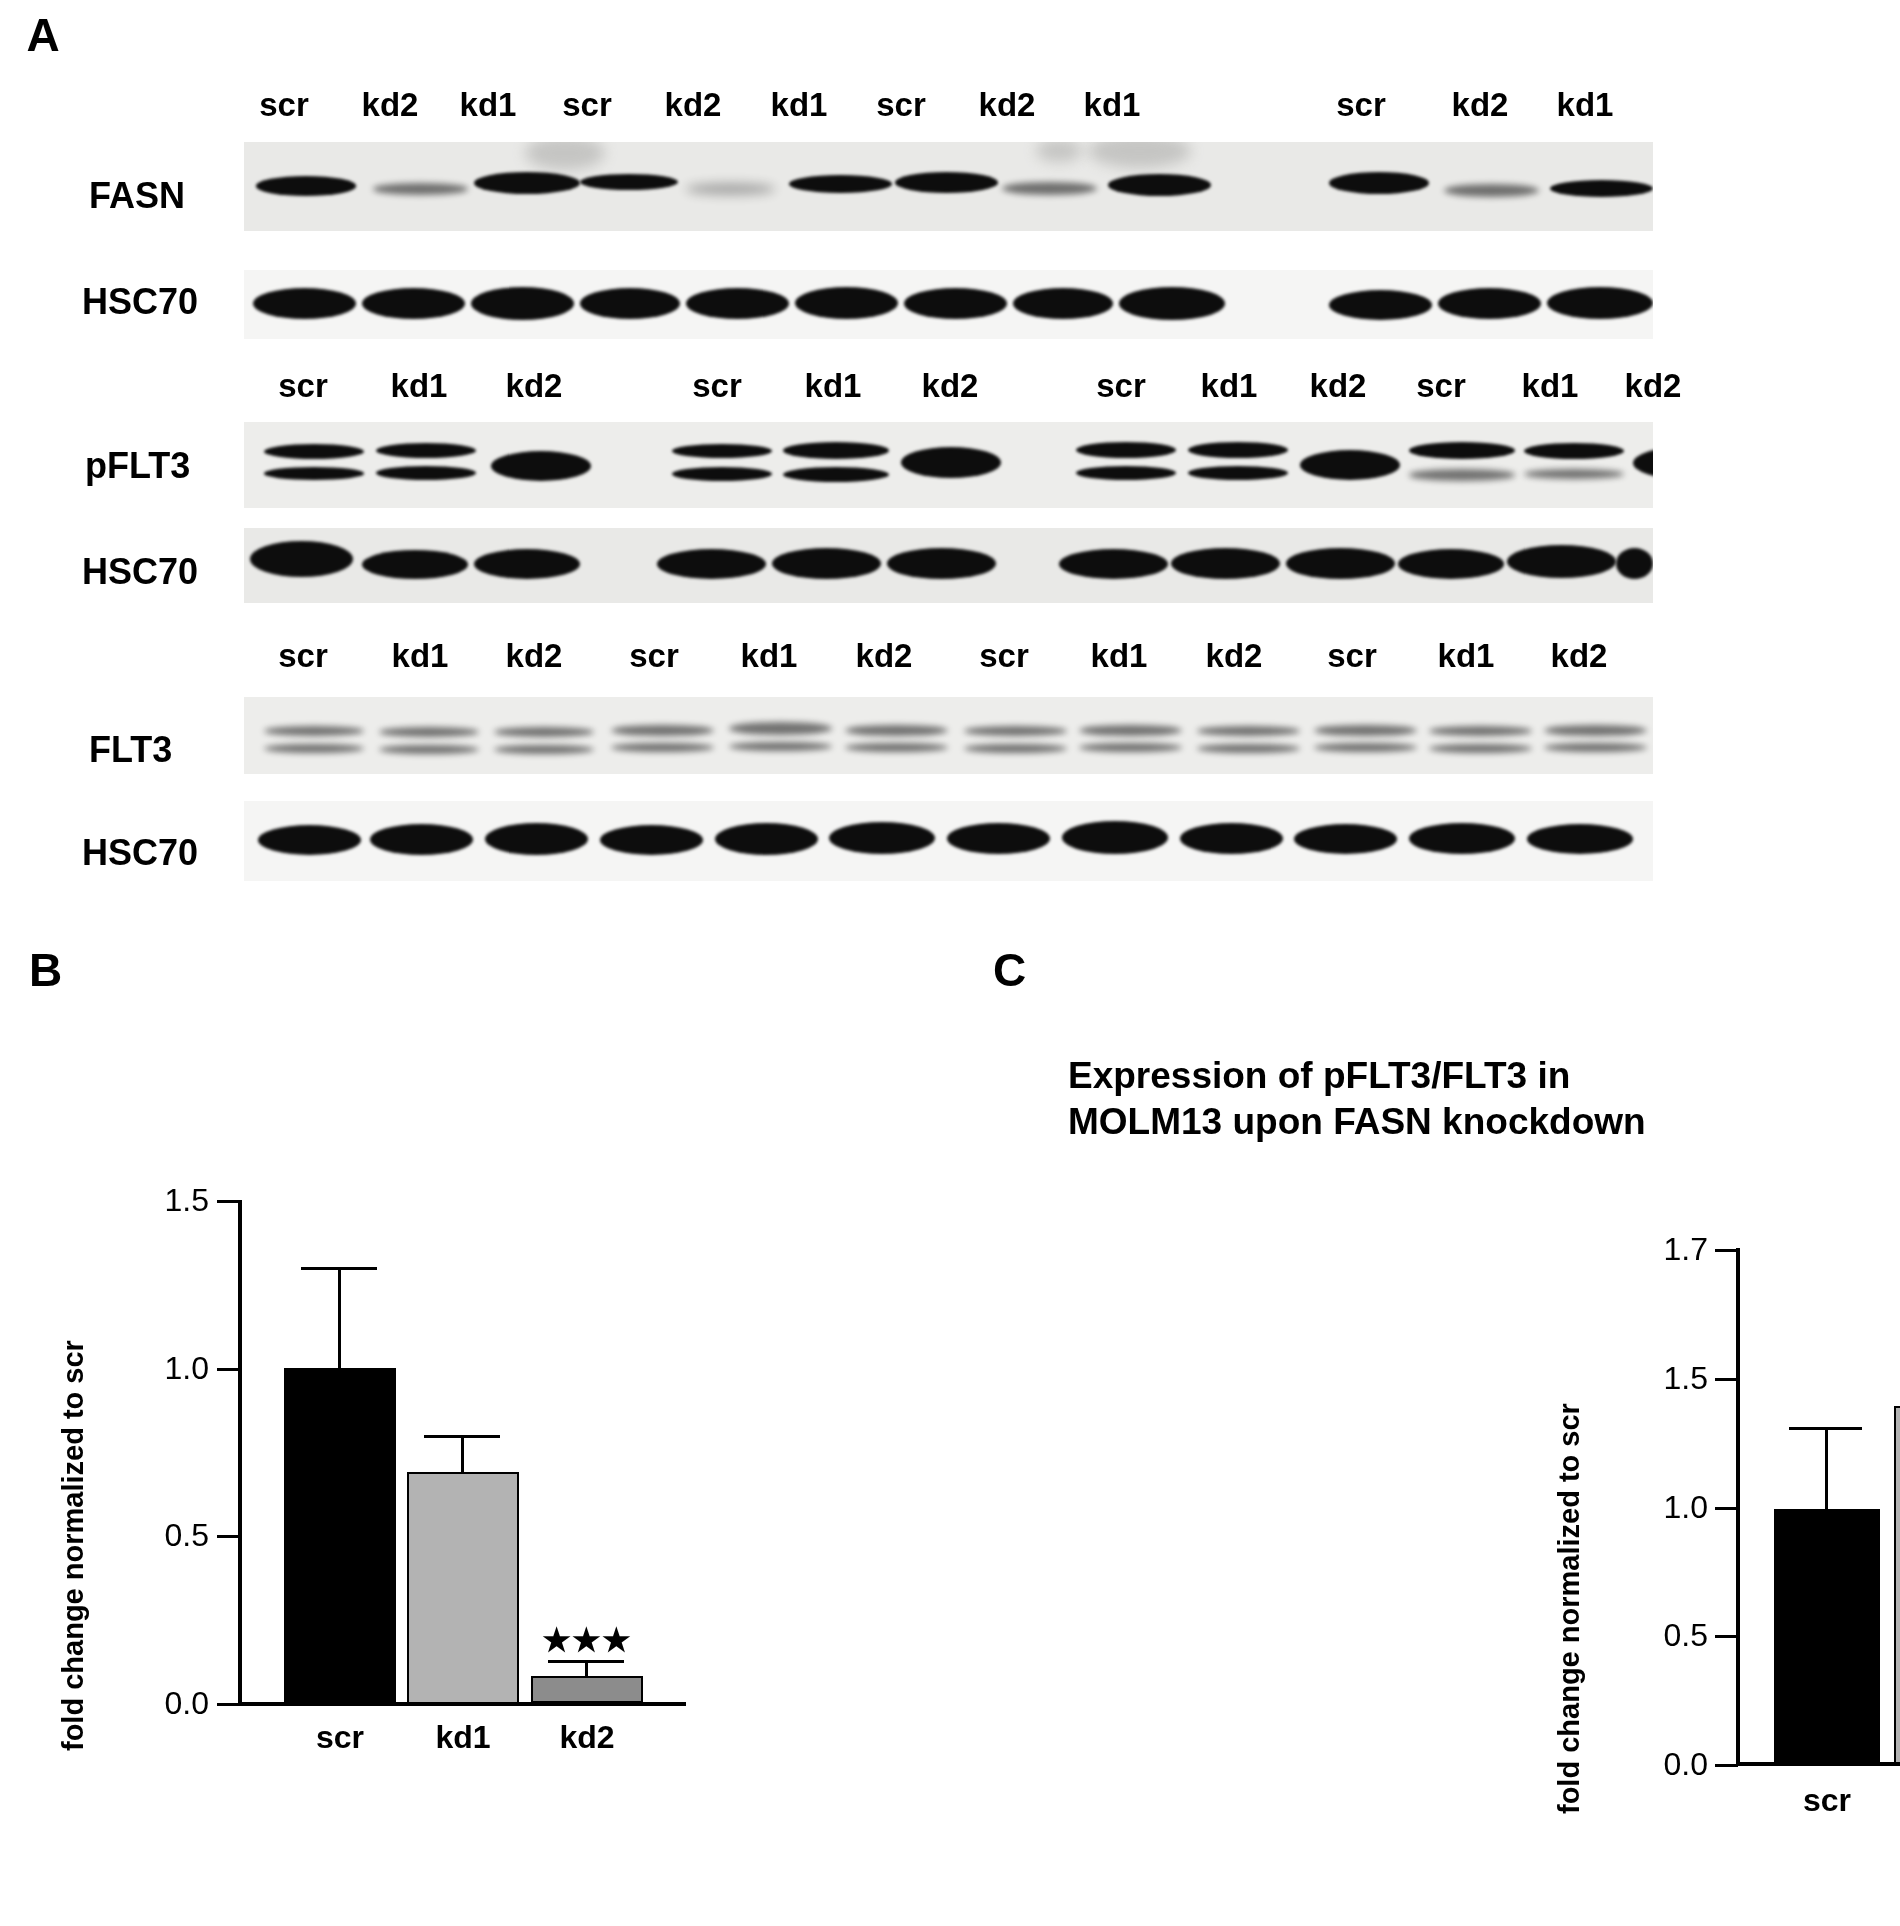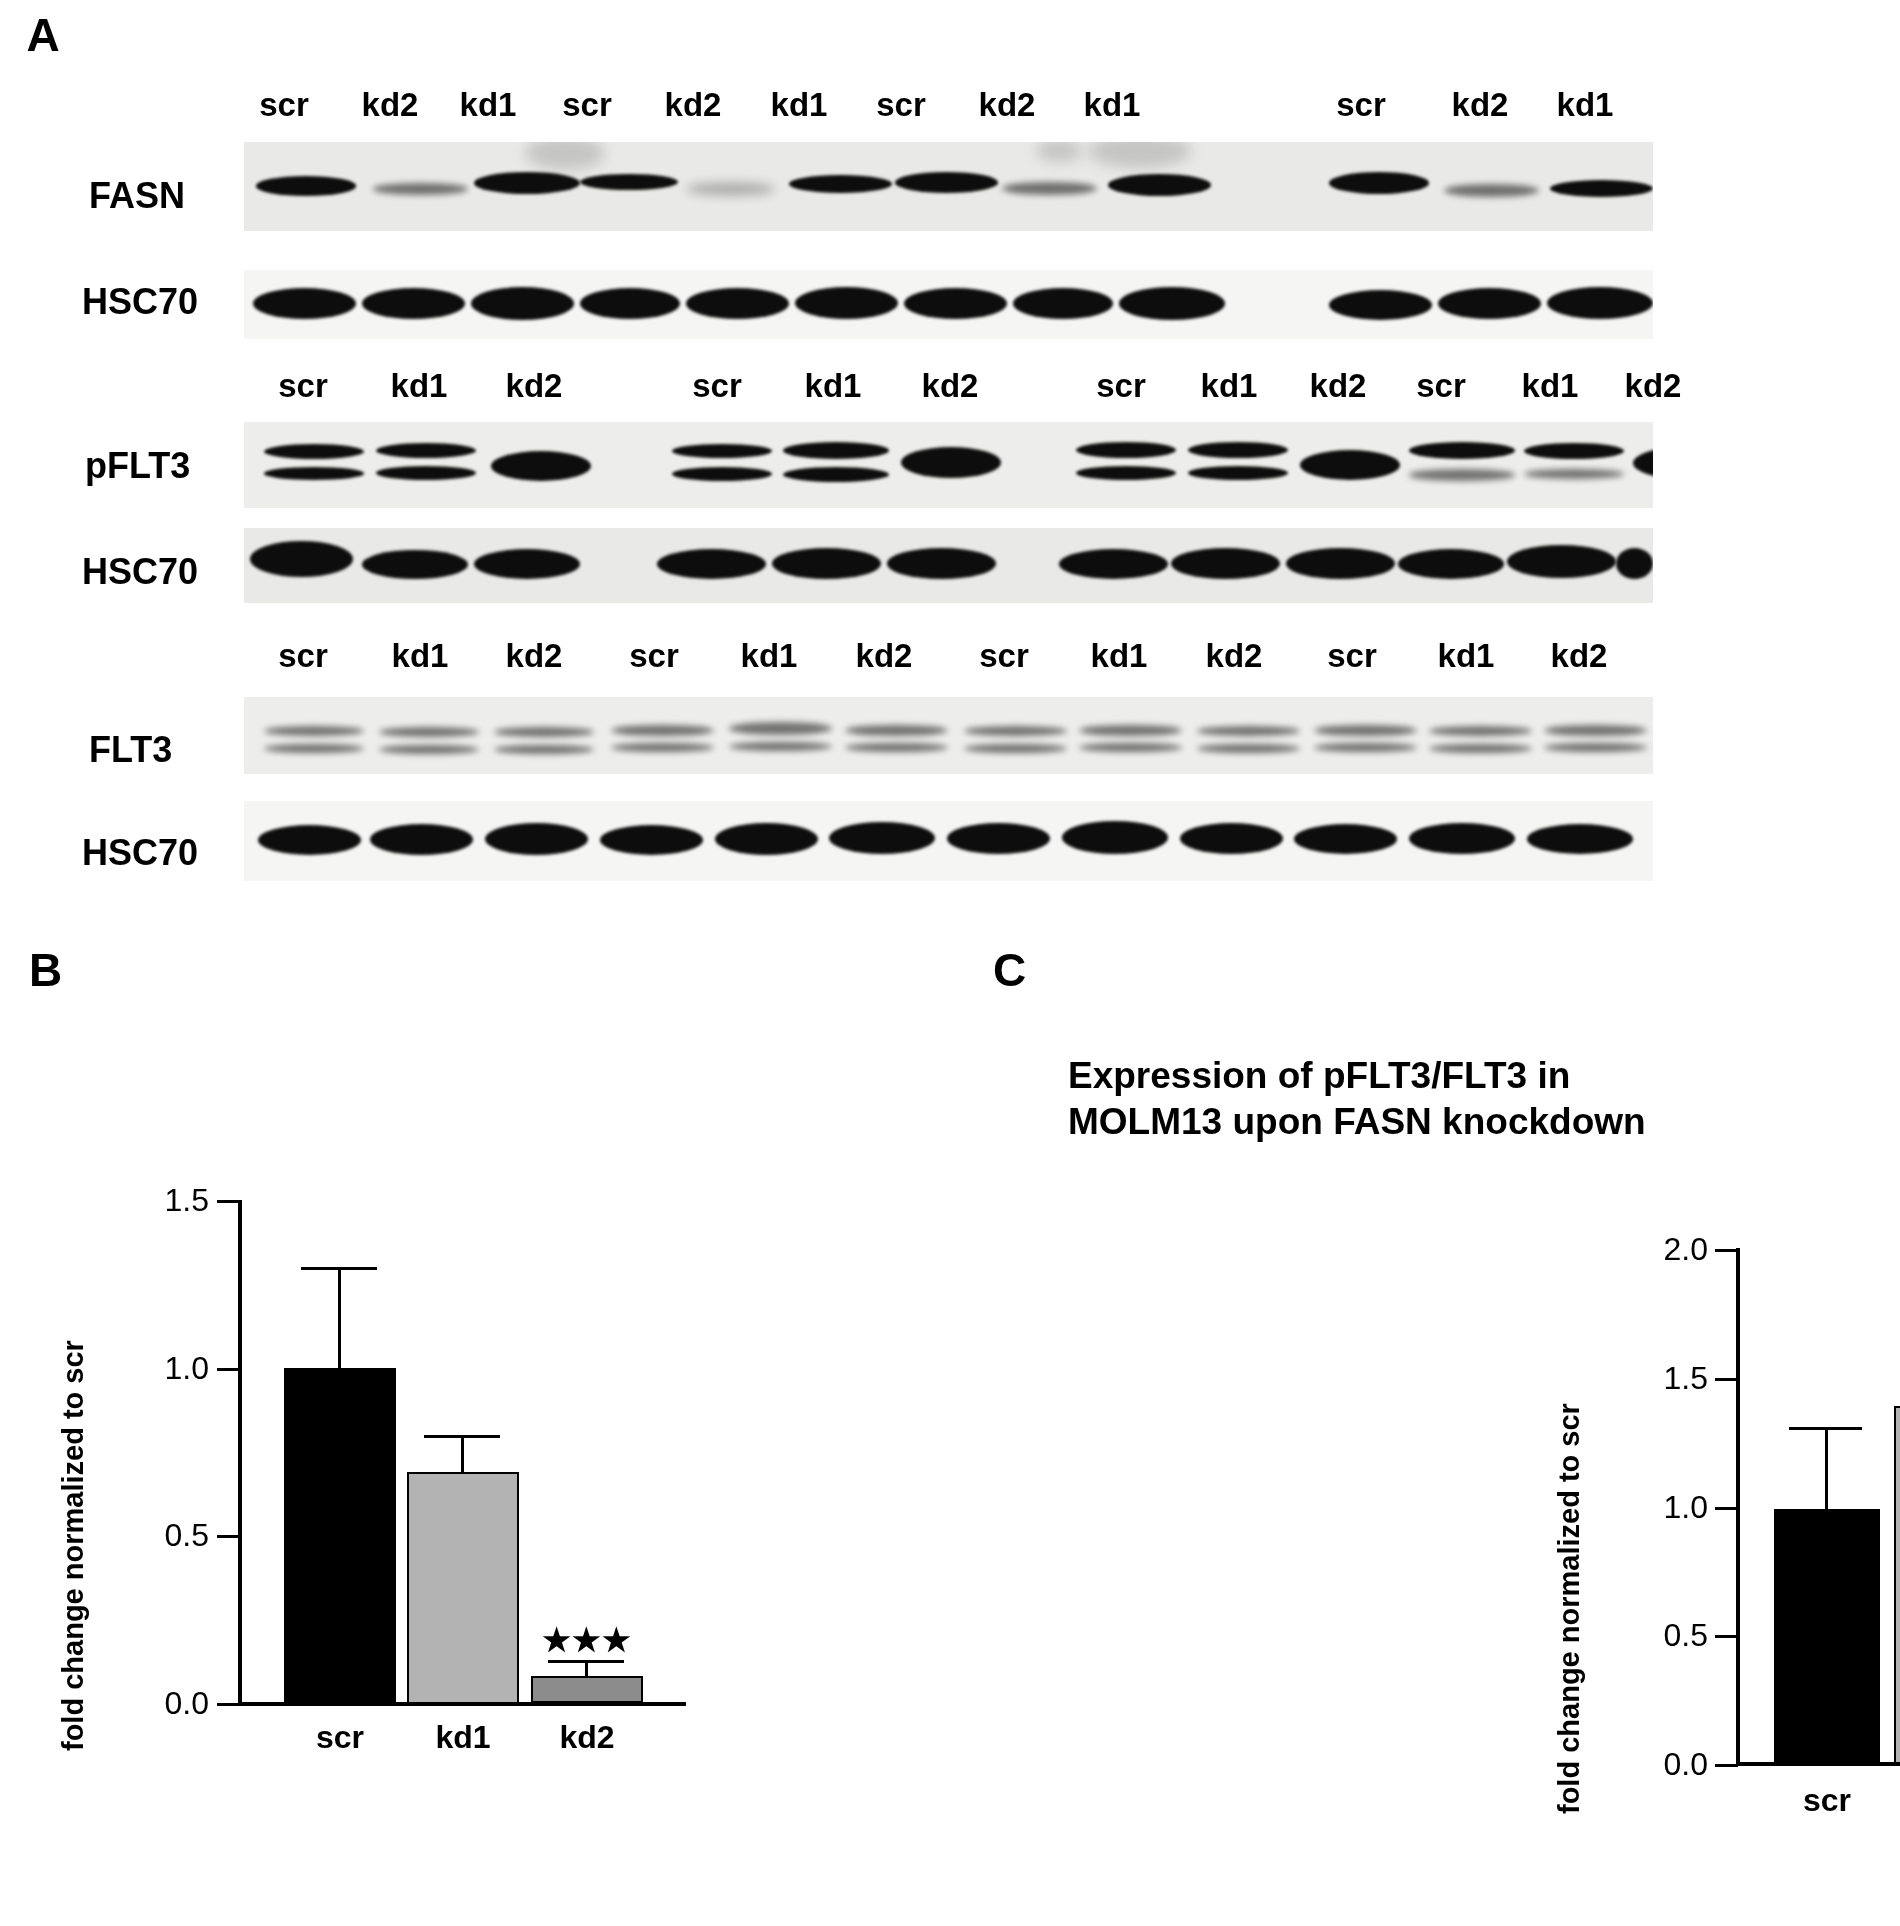--- a/index.html
+++ b/index.html
@@ -373,21 +373,21 @@
   <div class="tick" style="left:739px; top:688px; width:23px;"></div>
   <div class="tick-label" style="left:583px; top:688px; width:149px;">0.5</div>
 
   <div class="tick" style="left:739px; top:560px; width:23px;"></div>
   <div class="tick-label" style="left:583px; top:560px; width:149px;">1.0</div>
 
   <div class="tick" style="left:739px; top:431px; width:23px;"></div>
   <div class="tick-label" style="left:583px; top:431px; width:149px;">1.5</div>
 
   <div class="tick" style="left:739px; top:302px; width:23px;"></div>
-  <div class="tick-label" style="left:583px; top:302px; width:149px;">2.0</div>
+  <div class="tick-label" style="left:583px; top:302px; width:149px;">1.7</div>
 
   <div class="bar" style="left:798px; top:562px; width:106px; height:255px; background:#000000;"></div>
   <div class="errbar-v" style="left:849px; top:480px; height:82px;"></div>
   <div class="errbar-cap" style="left:813px; top:480px; width:73px;"></div>
 
   <div class="bar" style="left:918px; top:459px; width:106px; height:358px; background:#b3b3b3;"></div>
 
   <div class="cat-label" style="left:851px; top:835px;">scr</div>
 
 </div>

